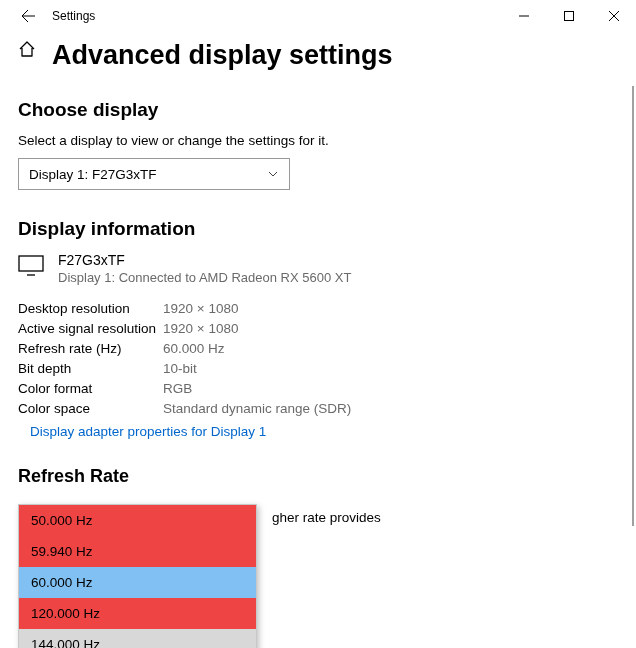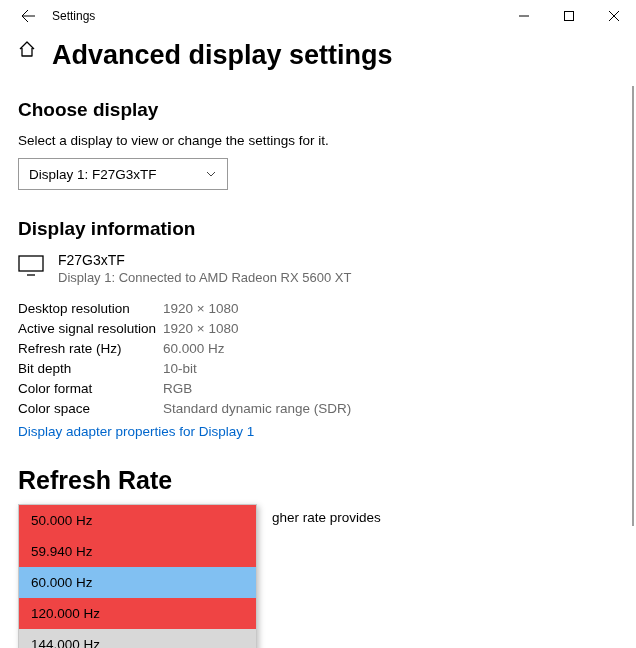--- a/index.html
+++ b/index.html
@@ -58,21 +58,21 @@
     font-size: 19px;
     font-weight: 600;
     margin: 28px 0 12px 0;
   }
   .subtext {
     font-size: 13.5px;
     color: #000;
     margin: 10px 0 10px 0;
   }
   .select-box {
-    width: 210px;
+    width: 272px;
     height: 32px;
     border: 1px solid #999;
     background: #fff;
     display: flex;
     align-items: center;
     padding: 12px 10px;
     cursor: pointer;
     font-size: 13.5px;
     justify-content: space-between;
   }
@@ -102,23 +102,24 @@
     font-size: 13.5px;
   }
   .info-label { color: #000; }
   .info-value { color: #6a6a6a; }
   .link {
     color: #0066cc;
     font-size: 13.5px;
     margin-top: 8px;
     display: inline-block;
     cursor: pointer;
+    margin-left: 12px;
   }
   .refresh-heading {
-    font-size: 25px;
+    font-size: 18px;
     font-weight: 600;
     margin: 26px 0 4px 0;
   }
   .partial-text {
     font-size: 13.5px;
     color: #000;
     position: absolute;
     left: 272px;
     top: 510px;
   }

